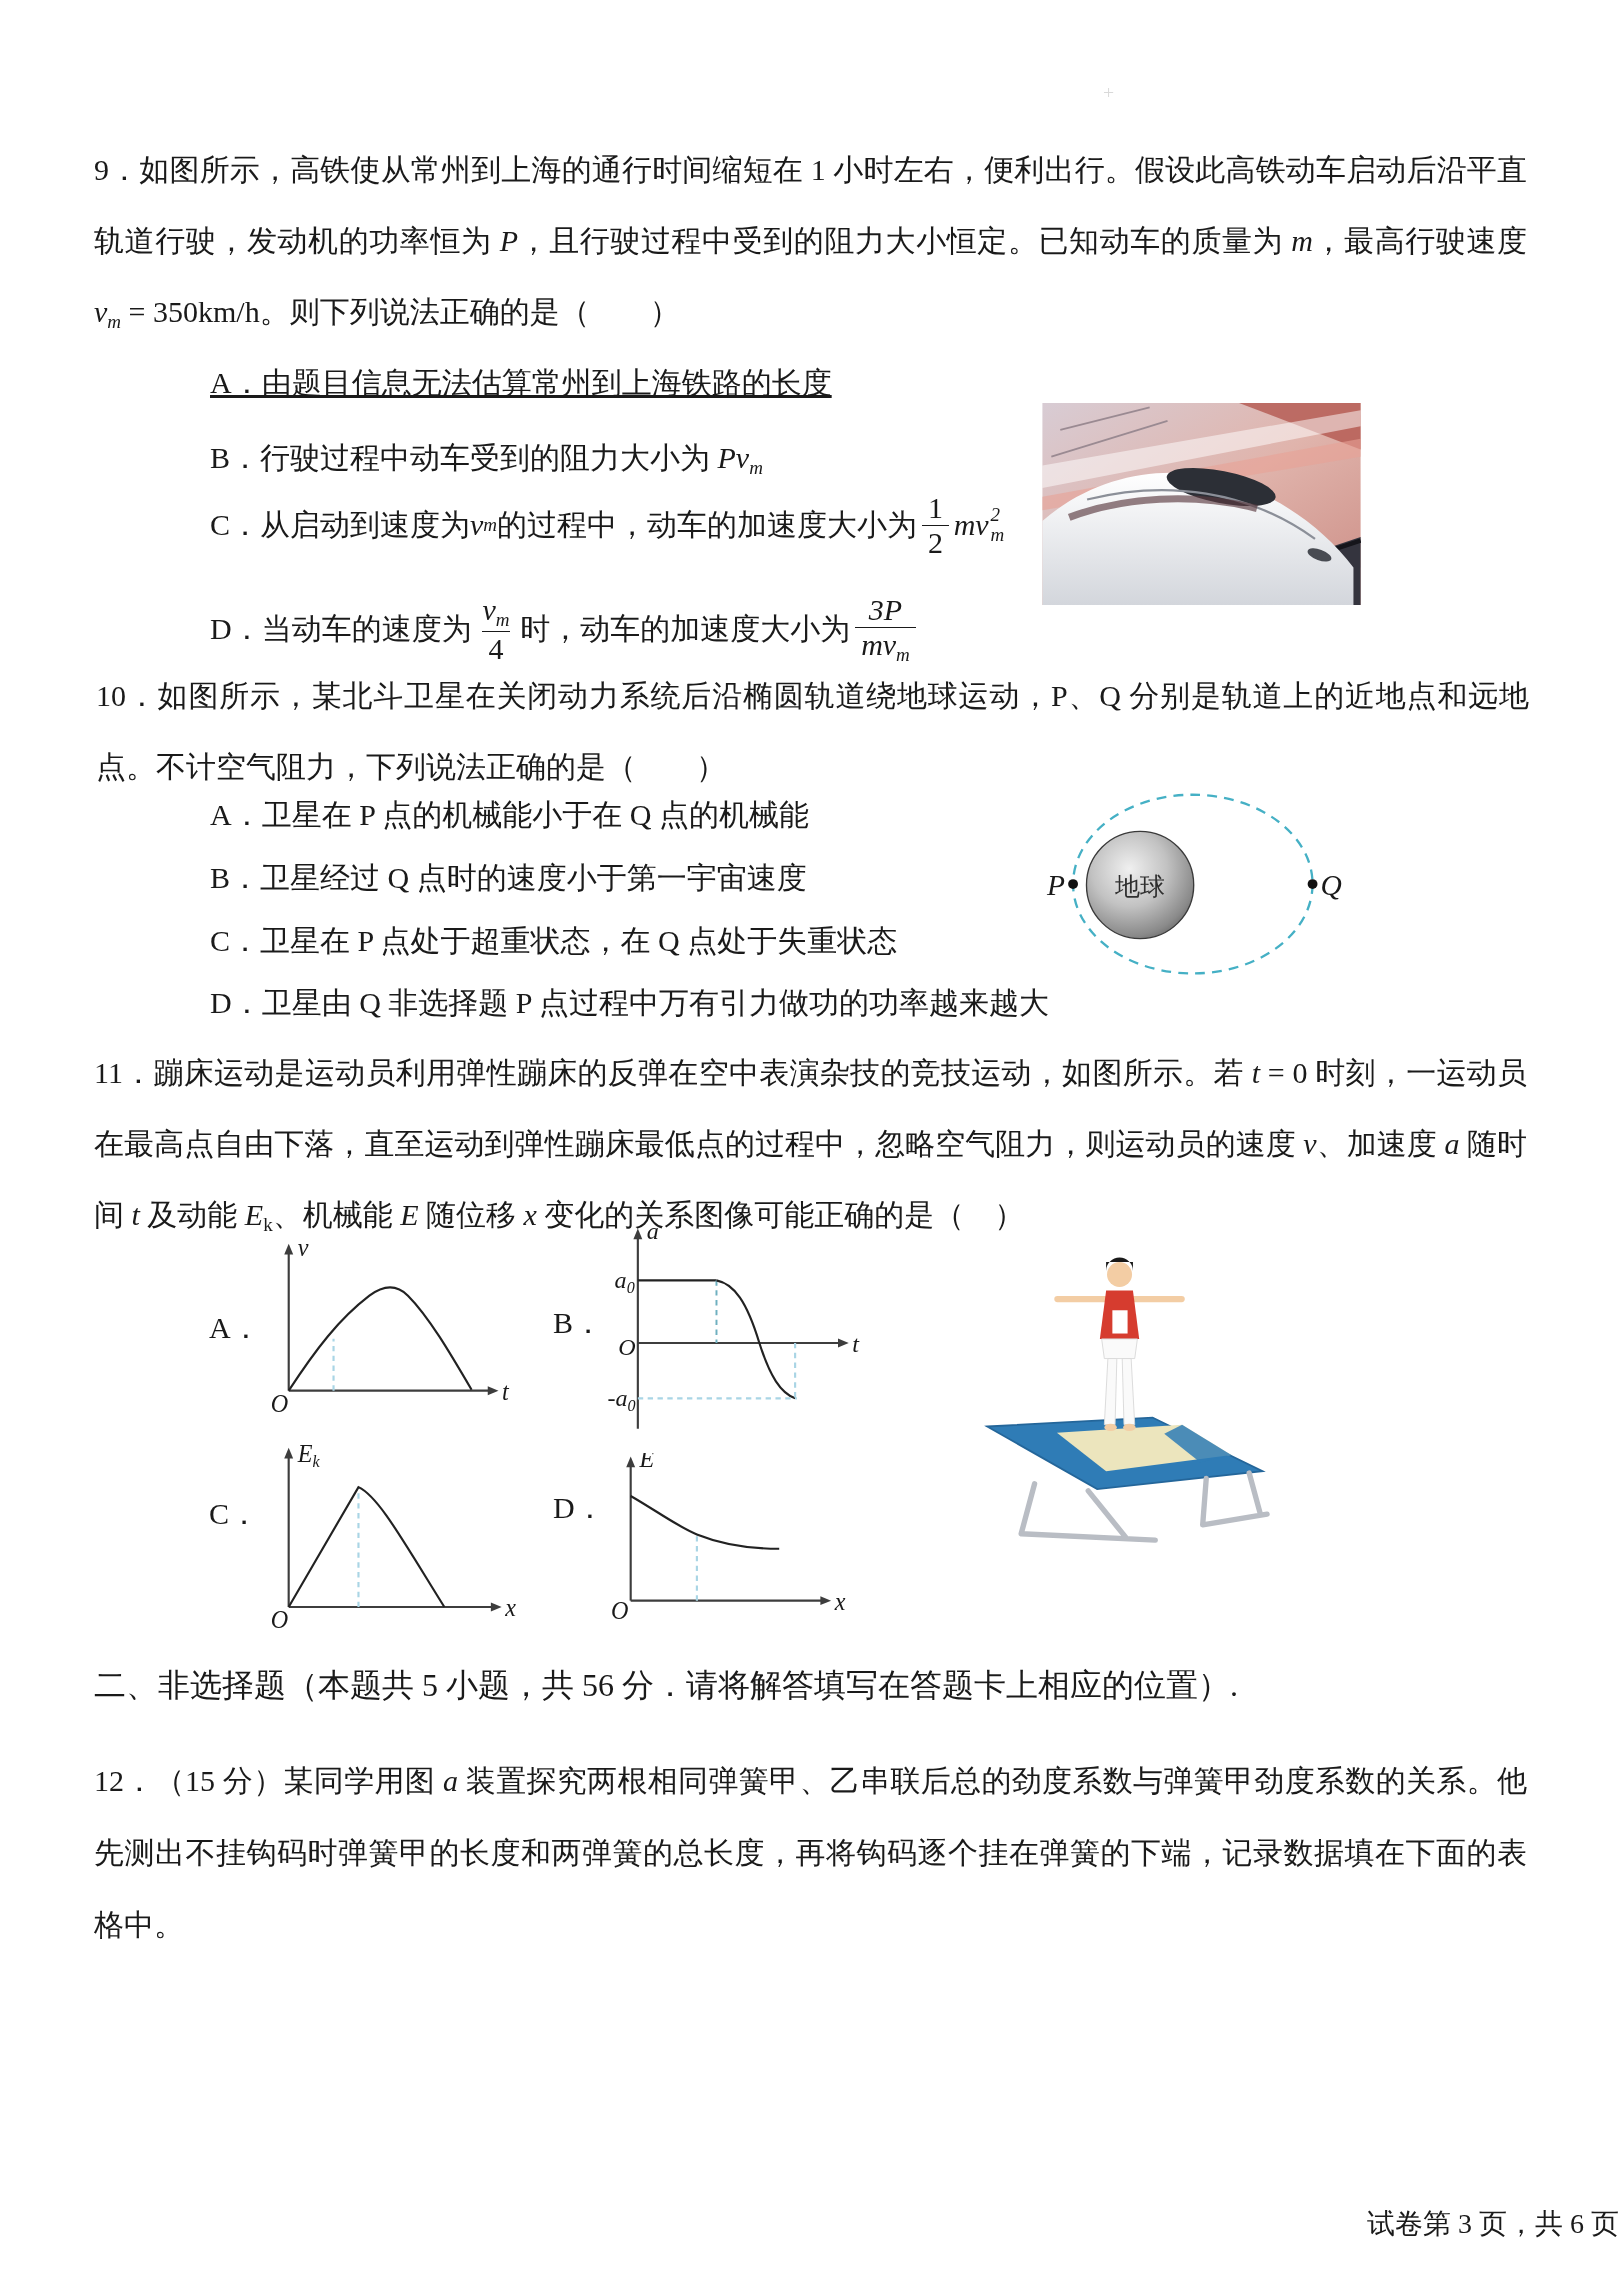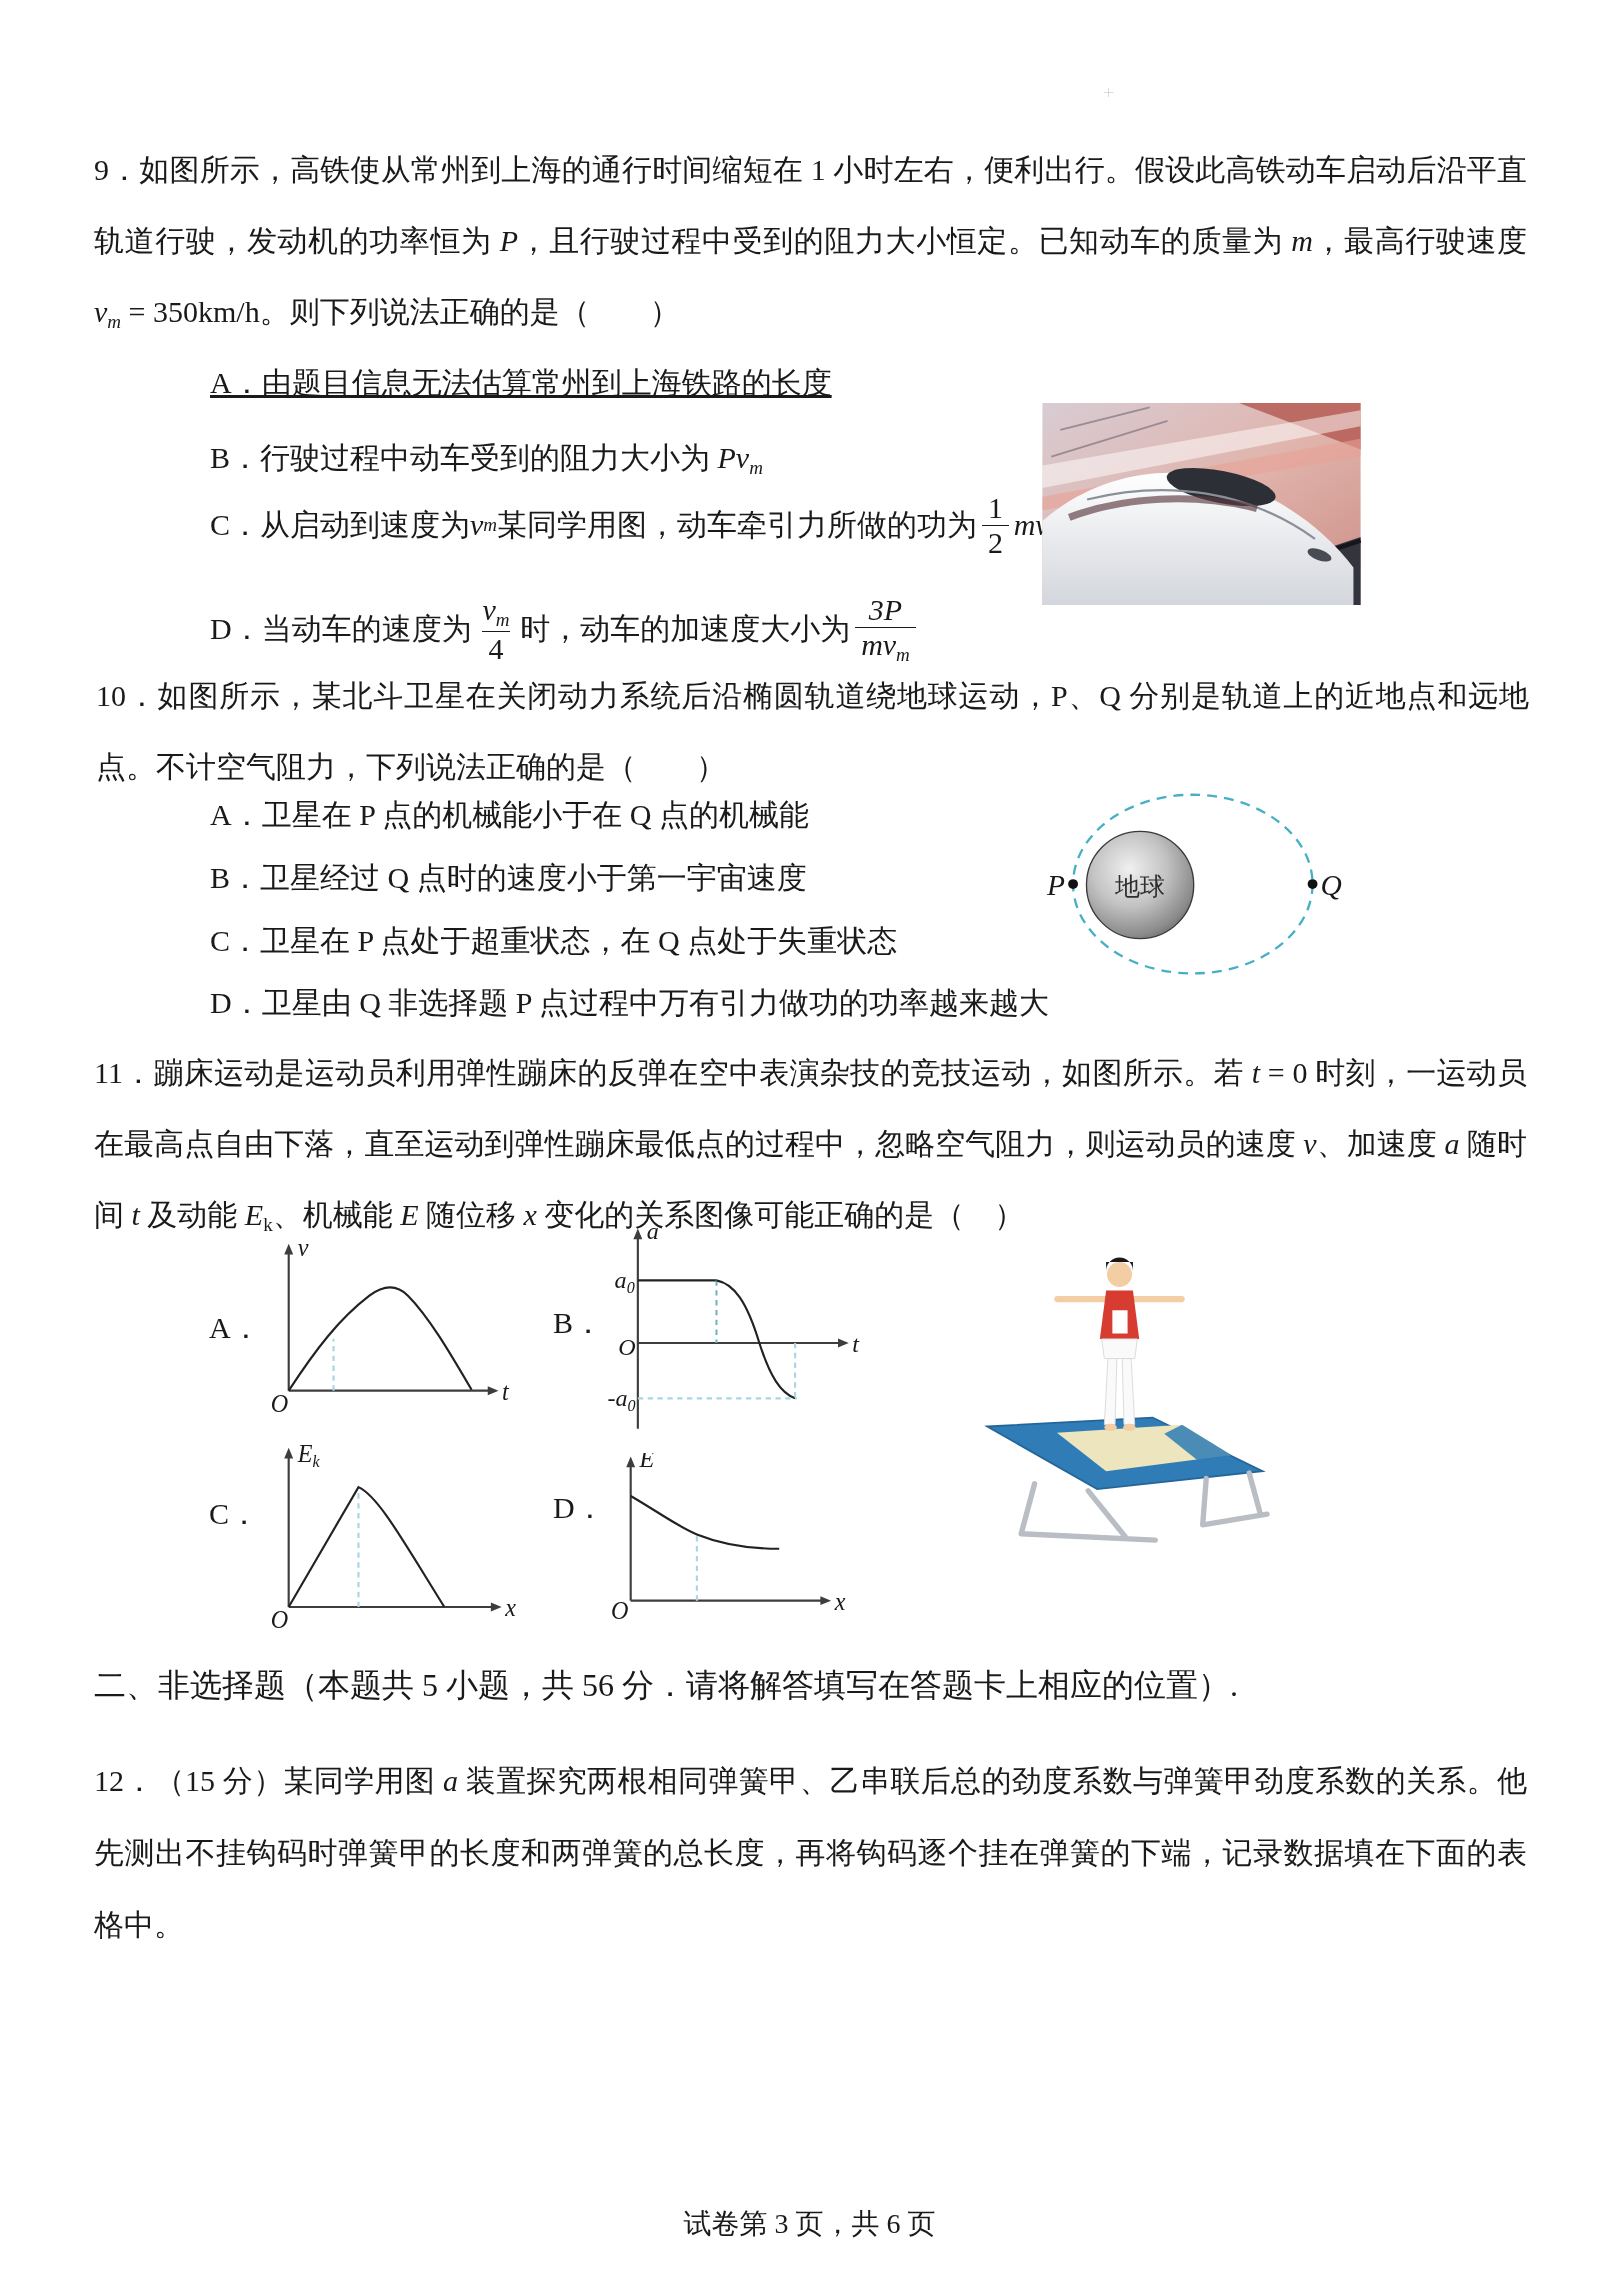--- a/index.html
+++ b/index.html
@@ -44,21 +44,21 @@
   .dot{fill:#111;}
   table.datatable{
     position:absolute;left:228px;top:1921px;width:1144px;
     border-collapse:collapse;table-layout:fixed;
     border:2.7px solid #2c2c2c;font-size:30px;
   }
   table.datatable td{
     border:1.8px solid #2c2c2c;text-align:center;height:82px;padding:0;
   }
   table.datatable td.rowhead{width:37%;}
-  .footer{position:absolute;left:0;top:2205px;width:1619px;text-align:center;font-size:28px;}
+  .footer{position:absolute;left:0;top:2205px;width:1619px;text-align:right;font-size:28px;}
   .watermark{position:absolute;left:1103px;top:81px;color:#c6c6c6;font-size:19.7px;opacity:.65;}
   .legs{stroke:var(--metal);stroke-width:6;fill:none;stroke-linecap:round;stroke-linejoin:round;}
 </style>
 </head>
 <body>
 
 <span class="watermark">+</span>
 
 <div class="para" style="left:94px;top:134px;">
   <span>9．如图所示，高铁使从常州到上海的通行时间缩短在 1 小时左右，便利出行。假设此高铁动车启动后沿平直轨道行驶，发动机的功率恒为 </span><span class="var">P</span><span>，且行驶过程中受到的阻力大小恒定。已知动车的质量为 </span><span class="var">m</span><span>，最高行驶速度 </span><span class="var">v</span><span class="sub">m</span><span> = 350km/h。则下列说法正确的是（　　）</span>
@@ -67,21 +67,21 @@
 <div class="opt" style="left:210px;top:363px;text-decoration:underline;">
   <span>A．由题目信息无法估算常州到上海铁路的长度</span>
 </div>
 <div class="opt" style="left:210px;top:438px;">
   <span>B．行驶过程中动车受到的阻力大小为 </span><span class="var">Pv</span><span class="sub">m</span>
 </div>
 <div class="opt optflex" style="left:210px;top:491px;">
   <span>C．从启动到速度为 </span>
     <span class="var">v</span>
     <span class="sub">m</span>
-    <span> 某同学用图，动车牵引力所做的功为</span>
+    <span> 的过程中，动车的加速度大小为</span>
   <span class="frac">
     <span class="num">1</span>
     <span class="den">2</span>
   </span>
   <span class="var">mv</span>
   <span class="subsup">
     <span>2</span>
     <span>m</span>
   </span>
 </div>

